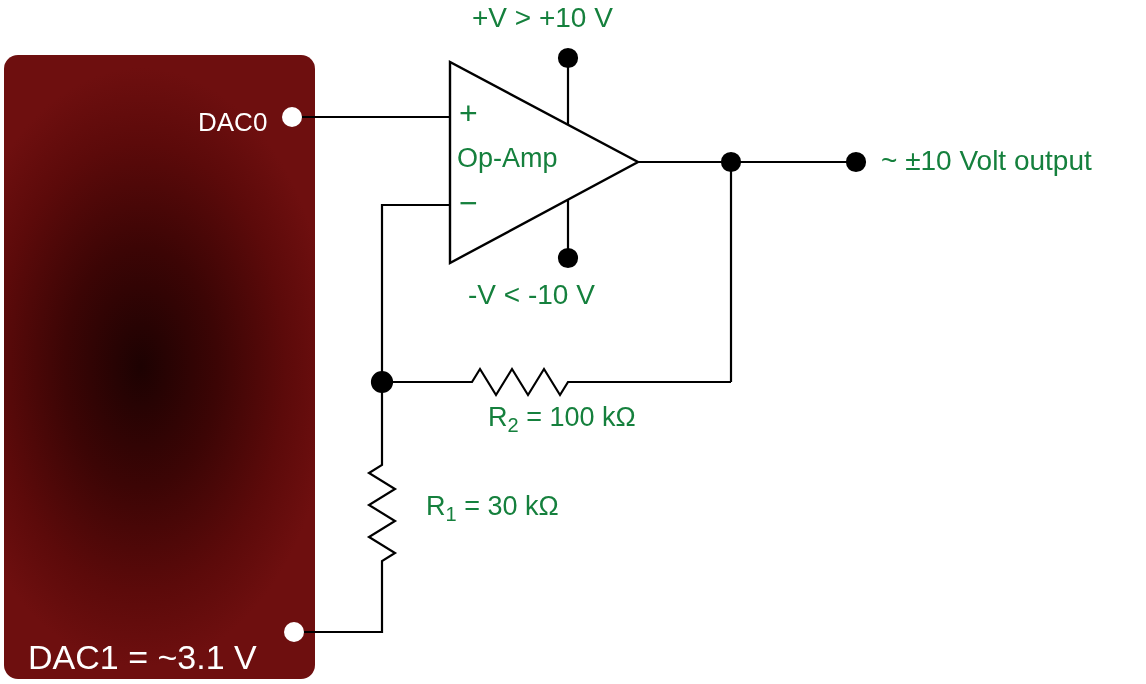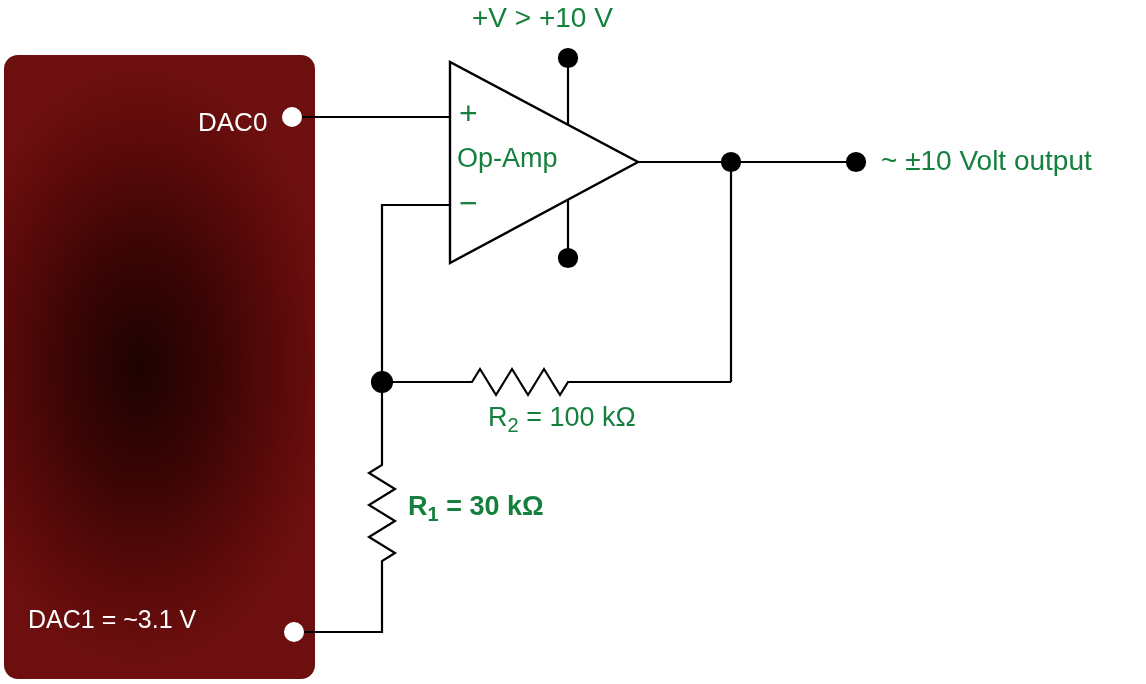--- a/index.html
+++ b/index.html
@@ -78,30 +78,31 @@
     <circle cx="731" cy="162" r="9" fill="#000000"></circle>
     <circle cx="856" cy="162" r="9" fill="#000000"></circle>
     <circle cx="382" cy="382" r="10" fill="#000000"></circle>
 
     <circle cx="292" cy="117" r="10" fill="#ffffff" stroke="none"></circle>
     <circle cx="294" cy="632" r="10" fill="#ffffff" stroke="none"></circle>
   </svg>
 
   <div class="label white" style="left:198px; top:108px; font-size:26px;">DAC0</div>
 
-  <div class="label white" style="left:28px; top:606px; font-size:25px;">DAC1 = ~3.1 V</div>
+  <div class="label white" style="left:28px; top:639px; font-size:34px;">DAC1 = ~3.1 V</div>
 
   <div class="label" style="left:472px; top:3px;">+V &gt; +10 V</div>
 
+  <div class="label" style="left:468px; top:280px;">-V &lt; -10 V</div>
 
   <div class="label sign" style="left:459px; top:96px;">+</div>
 
   <div class="label" style="left:457px; top:144px; font-size:27px;">Op-Amp</div>
 
   <div class="label sign" style="left:459px; top:186px;">−</div>
 
   <div class="label" style="left:872px; top:146px;margin-left:9px;">~ ±10 Volt output</div>
 
   <div class="label" style="left:455px; top:403px; font-size:27px;margin-left:33px;"><span>R</span><sub>2</sub><span> = 100 kΩ</span></div>
 
-  <div class="label" style="left:408px; top:492px; font-size:27px;font-weight:bold;"><span>R</span><sub>1</sub><span> = 30 kΩ</span></div>
+  <div class="label" style="left:426px; top:492px; font-size:27px;"><span>R</span><sub>1</sub><span> = 30 kΩ</span></div>
 
 </div>
 
 </body></html>

